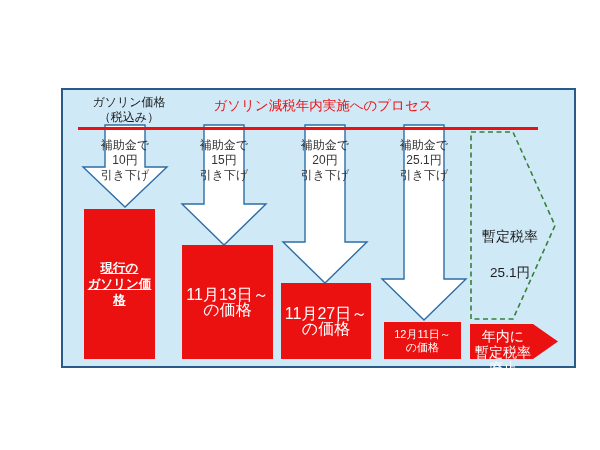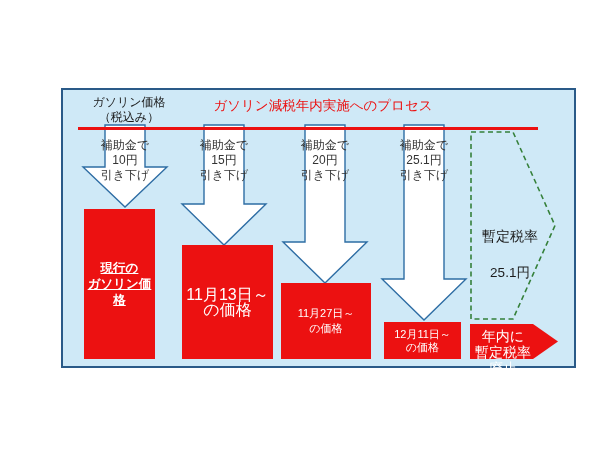--- a/index.html
+++ b/index.html
@@ -95,21 +95,21 @@
     background: var(--red, #ec1111);
     display: flex;
     align-items: center;
     justify-content: center;
     text-align: center;
     color: #ffffff;
     white-space: pre-line;
   }
   .bar-1 { left: 21px;  top: 119px; width: 71px; height: 150px; font-size: 12.5px; line-height: 16px; font-weight: bold; text-decoration: underline; }
   .bar-2 { left: 119px; top: 155px; width: 91px; height: 114px; font-size: 16px;   line-height: 15px; }
-  .bar-3 { left: 218px; top: 193px; width: 90px; height: 76px;  font-size: 11px;   line-height: 15px; }
+  .bar-3 { left: 218px; top: 193px; width: 90px; height: 76px;  font-size: 16px;   line-height: 15px; }
   .bar-4 { left: 321px; top: 232px; width: 77px; height: 37px;  font-size: 11px;   line-height: 13px; }
   .penta-label {
     left: 408px;
     top: 122px;
     width: 78px;
     color: #1b1b1b;
   }
   .penta-title {
     font-size: 14px;
     line-height: 13px;

